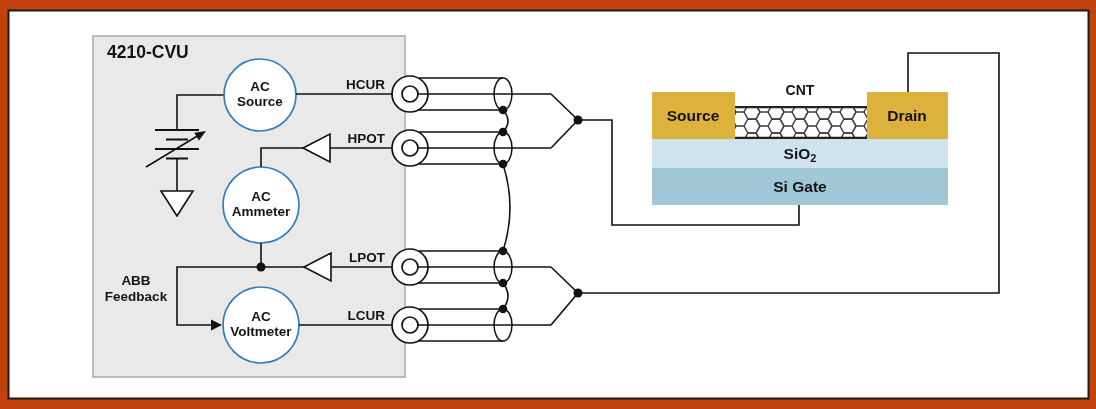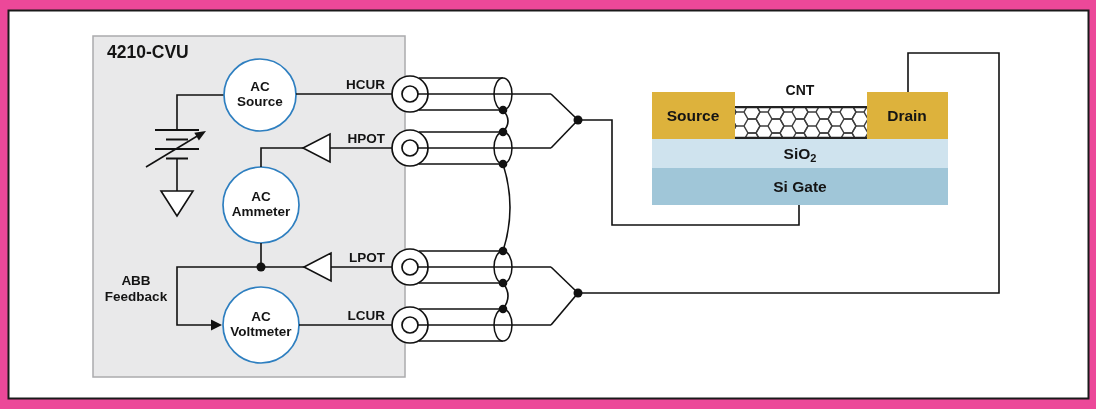--- a/index.html
+++ b/index.html
@@ -1,19 +1,19 @@
 <!DOCTYPE html>
 <html><head>
 <meta charset="utf-8">
 <style>
   html,body{margin:0;padding:0;background:#ffffff;}
   .canvas{
     position:relative;
     width:1096px;height:409px;
-    background:#ec4899;
+    background:#c2410c;
     font-family:"Liberation Sans",sans-serif;
   }
   svg{display:block;}
   text{
     font-family:"Liberation Sans","DejaVu Sans",sans-serif;
     font-weight:bold;
     fill:#141414;
   }
   .wire{stroke:#111111;stroke-width:1.6;fill:none;}
   .wire2{stroke:#111111;stroke-width:2;fill:none;}

